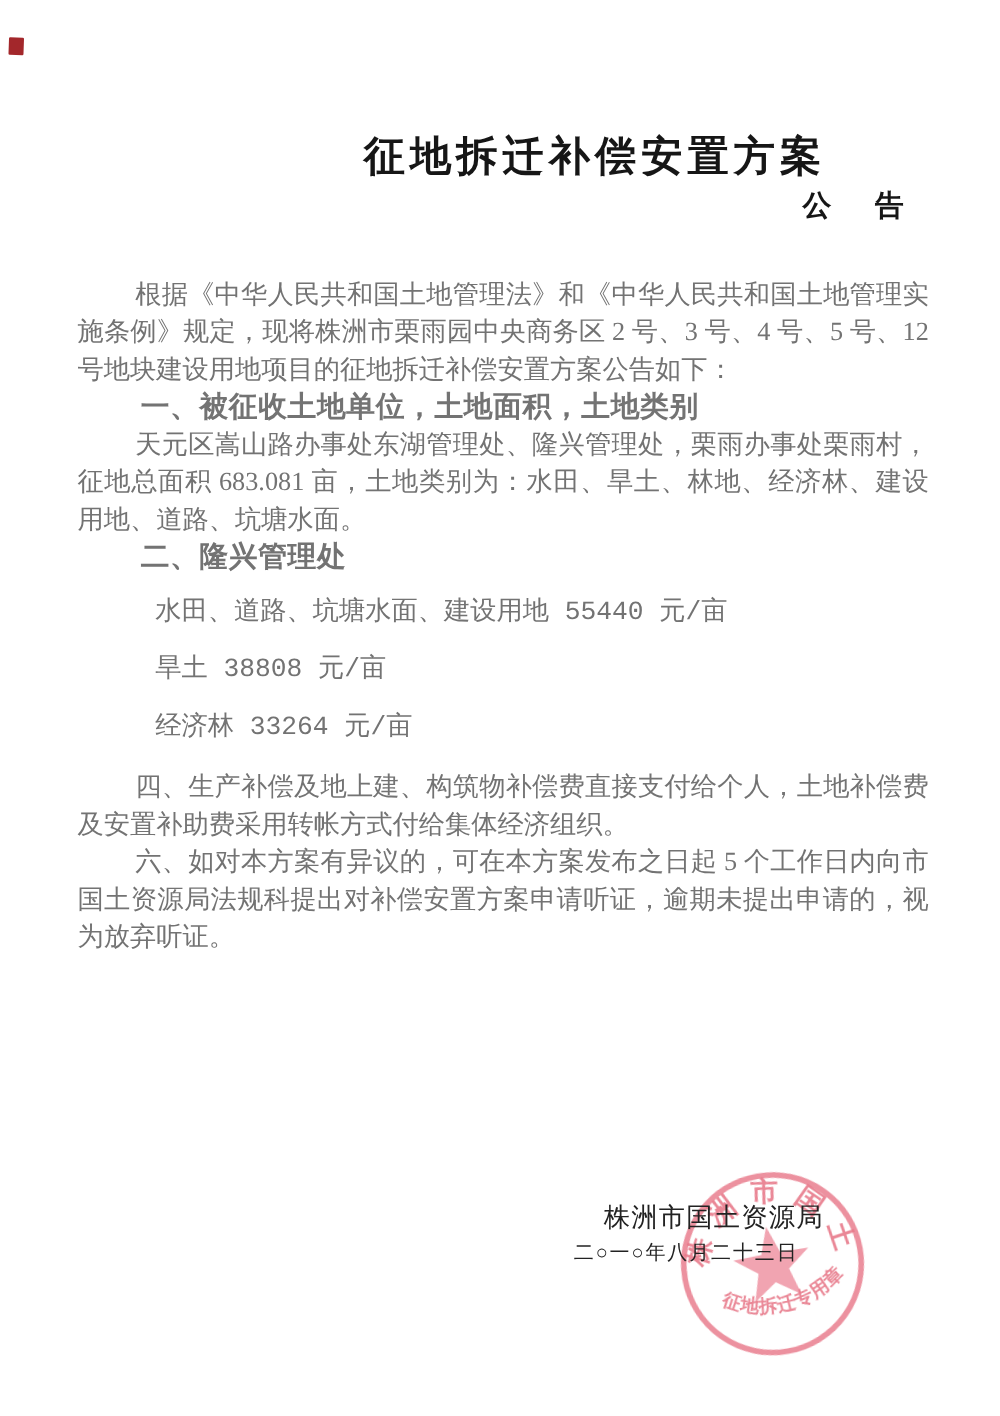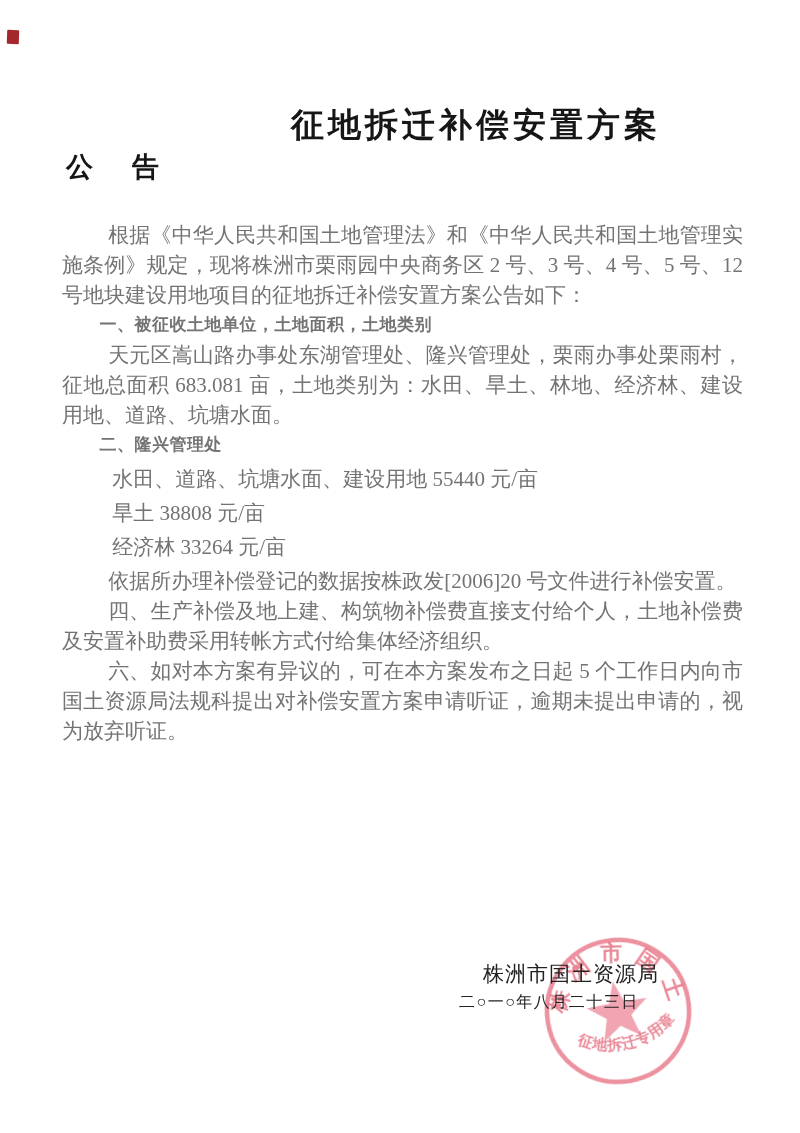--- a/index.html
+++ b/index.html
@@ -19,39 +19,39 @@
     background:#9e1b20;transform:rotate(2deg);opacity:.95;border-radius:1px;
   }
 
   .main-title{
     position:absolute;left:62px;width:680px;top:103px;
     text-align:center;margin-left:74px;
     font-size:33px;font-weight:bold;letter-spacing:4px;
     color:#161616;
   }
   .sub-title{
-    position:absolute;left:66px;width:680px;top:149px;
-    text-align:left;
-    font-size:27px;font-weight:bold;letter-spacing:6px;
+    position:absolute;left:49px;width:680px;top:149px;
+    text-align:right;
+    font-size:23px;font-weight:bold;letter-spacing:6px;
     color:#161616;
   }
 
   .body-text{
     position:absolute;left:62px;top:220px;width:681px;
     font-size:21px;line-height:30px;
     text-align:justify;
     color:#737373;
   }
   .body-text .para{text-indent:2.2em;margin:0;}
   .body-text .heading{
     text-indent:2.2em;margin:0;font-weight:bold;
     font-family:"Liberation Sans","DejaVu Sans",sans-serif;
-    font-size:17px;letter-spacing:.5px;
+    font-size:23px;letter-spacing:.5px;
   }
-  .body-text .price{text-indent:2.2em;margin:4px;}
+  .body-text .price{text-indent:2.2em;margin:16px;font-family:Liberation Mono, monospace;}
 
   .issuer-line{
     position:absolute;left:483px;top:960px;
     font-size:21px;letter-spacing:1px;color:#222;z-index:3;
   }
   .date-line{
     position:absolute;left:459px;top:992px;
     font-size:16px;letter-spacing:1.5px;color:#222;z-index:3;
   }
 
@@ -78,21 +78,20 @@
   <div class="sub-title">公　告</div>
 
   <div class="body-text">
     <p class="para">根据《中华人民共和国土地管理法》和《中华人民共和国土地管理实施条例》规定，现将株洲市栗雨园中央商务区 2 号、3 号、4 号、5 号、12 号地块建设用地项目的征地拆迁补偿安置方案公告如下：</p>
     <p class="heading">一、被征收土地单位，土地面积，土地类别</p>
     <p class="para">天元区嵩山路办事处东湖管理处、隆兴管理处，栗雨办事处栗雨村，征地总面积 683.081 亩，土地类别为：水田、旱土、林地、经济林、建设用地、道路、坑塘水面。</p>
     <p class="heading">二、隆兴管理处</p>
     <p class="price">水田、道路、坑塘水面、建设用地 55440 元/亩</p>
     <p class="price">旱土 38808 元/亩</p>
     <p class="price">经济林 33264 元/亩</p>
-    <p class="para">依据所办理补偿登记的数据按株政发[2006]20 号文件进行补偿安置。</p>
     <p class="para">四、生产补偿及地上建、构筑物补偿费直接支付给个人，土地补偿费及安置补助费采用转帐方式付给集体经济组织。</p>
     <p class="para">六、如对本方案有异议的，可在本方案发布之日起 5 个工作日内向市国土资源局法规科提出对补偿安置方案申请听证，逾期未提出申请的，视为放弃听证。</p>
   </div>
 
   <div class="issuer-line">株洲市国土资源局</div>
   <div class="date-line">二○一○年八月二十三日</div>
 
   <svg class="seal" viewBox="0 0 160 160">
     <circle cx="80" cy="80" r="71" fill="none" stroke="rgba(232,121,138,0.88)" stroke-width="4.5"></circle>
     <polygon points="80,50 87.6,71.5 110.4,72.1 92.4,86 98.8,107.9 80,95 61.2,107.9 67.6,86 49.6,72.1 72.4,71.5" fill="rgba(236,130,147,0.78)"></polygon>

